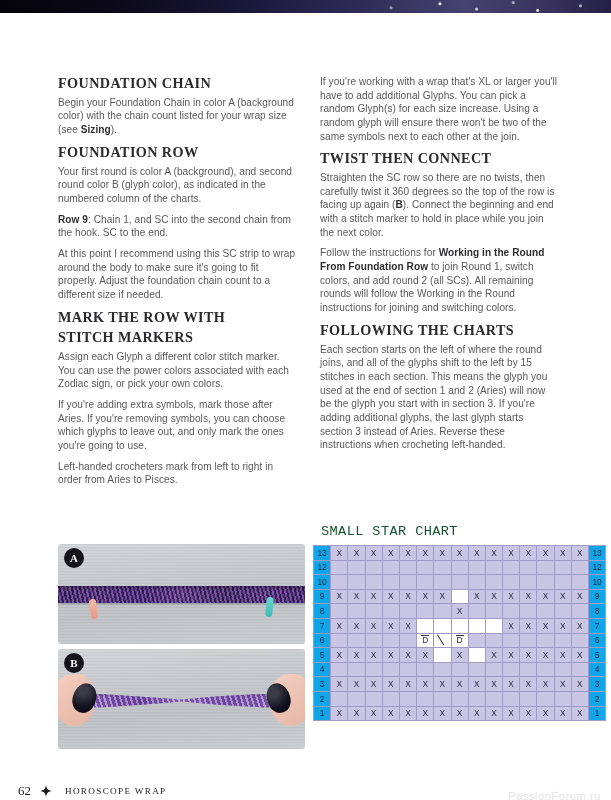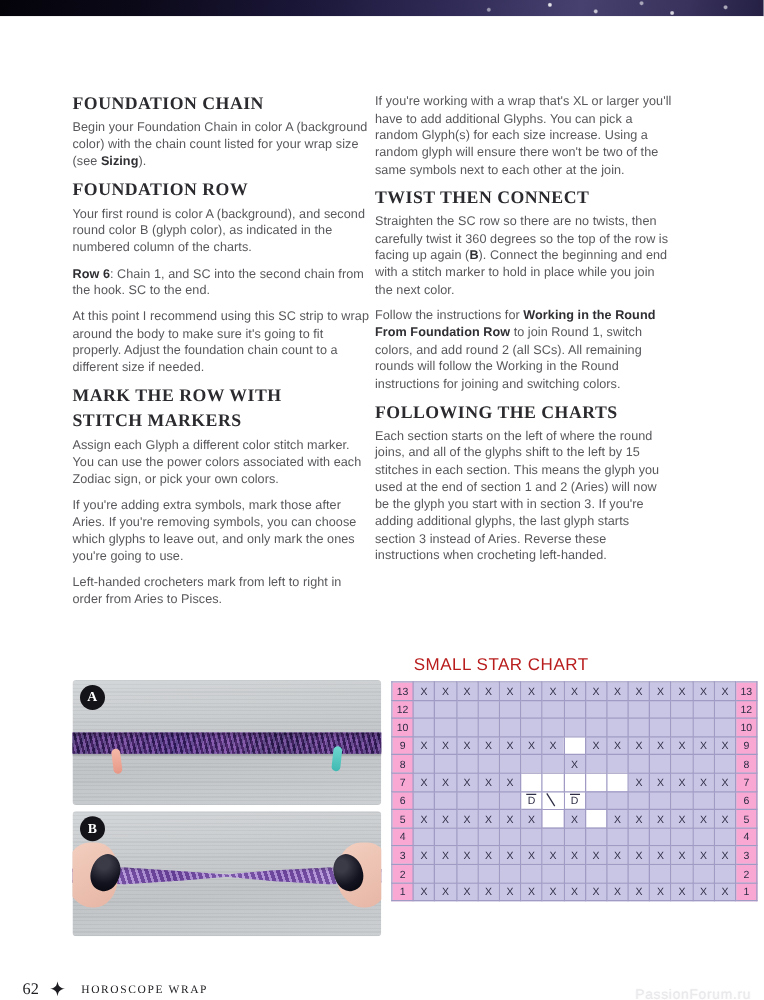--- a/index.html
+++ b/index.html
@@ -25,21 +25,21 @@
   #page{
     position:absolute;left:0;top:13px;width:611px;height:787px;
     background:#ffffff;
   }
   
   .col{
     position:absolute;top:62px;width:238px;
     color:#5a5a5e;
   }
   #col-left{left:58px;}
-  #col-right{left:300px;}
+  #col-right{left:320px;}
 
   h2.sec{
     font-family:"Liberation Serif", serif;
     font-weight:700;
     font-size:14.2px;
     letter-spacing:.4px;
     color:#2b2b2f;
     margin:0 0 4px 0;
     line-height:1.18;
   }
@@ -106,37 +106,37 @@
     background:#141318;color:#fff;
     font-family:"Liberation Serif", serif;
     font-size:11px;font-weight:700;
     display:flex;align-items:center;justify-content:center;
     letter-spacing:.3px;
   }
 
   
   #chart-wrap{position:absolute;left:313px;top:511px;}
   #chart-title{
-    font-family:Liberation Sans, sans-serif;
-    font-size:13.6px;letter-spacing:.4px;color:#b91c1c;
-    margin:0 0 6px 18px;
+    font-family:Liberation Mono, monospace;
+    font-size:13.6px;letter-spacing:.4px;color:#14532d;
+    margin:0 0 6px 8px;
   }
   table#chart{border-collapse:collapse;border-spacing:0;}
   table#chart td{
     width:16.2px;height:13.6px;
     border:1px solid #9f9bc4;
     text-align:center;vertical-align:middle;
     font-family:"Liberation Sans", sans-serif;
     font-size:8.4px;
     color:#2c2c44;
     padding:0;
     line-height:1;
   }
   td.num{
-    background:#f9a8d4;border-color:#9f9bc4;
+    background:#0ea5e9;border-color:#9f9bc4;
     font-size:7.6px;color:#1f1f33;margin-left:32px;
   }
   td.f{background:#c9c5e4;}
   td.e{background:#ffffff;}
   td.gl{background:#ffffff;font-size:8px;}
   td.sl{
     background:#ffffff;position:relative;
   }
   td.sl:after{
     content:"";position:absolute;left:3px;top:1px;
@@ -173,21 +173,21 @@
 
 <div id="page">
 
   <div class="col" id="col-left">
 
     <h2 class="sec tight">FOUNDATION CHAIN</h2>
     <p class="bd">Begin your Foundation Chain in color A (background color) with the chain count listed for your wrap size (see <b>Sizing</b>).</p>
 
     <h2 class="sec gap">FOUNDATION ROW</h2>
     <p class="bd">Your first round is color A (background), and second round color B (glyph color), as indicated in the numbered column of the charts.</p>
-    <p class="bd"><span class="lbl">Row 6</span>: Chain 1, and SC into the second chain from the hook. SC to the end.</p>
+    <p class="bd"><span class="lbl">Row 9</span>: Chain 1, and SC into the second chain from the hook. SC to the end.</p>
     <p class="bd">At this point I recommend using this SC strip to wrap around the body to make sure it's going to fit properly. Adjust the foundation chain count to a different size if needed.</p>
 
     <h2 class="sec gap">MARK THE ROW WITH</h2>
     <h2 class="sec">STITCH MARKERS</h2>
     <p class="bd">Assign each Glyph a different color stitch marker. You can use the power colors associated with each Zodiac sign, or pick your own colors.</p>
     <p class="bd">If you're adding extra symbols, mark those after Aries. If you're removing symbols, you can choose which glyphs to leave out, and only mark the ones you're going to use.</p>
     <p class="bd">Left-handed crocheters mark from left to right in order from Aries to Pisces.</p>
   </div>
 
   <div class="col" id="col-right">

